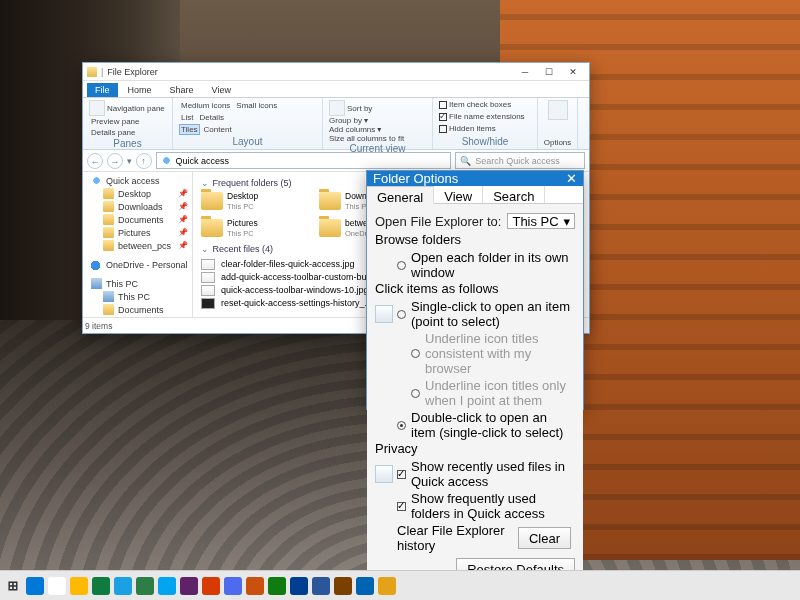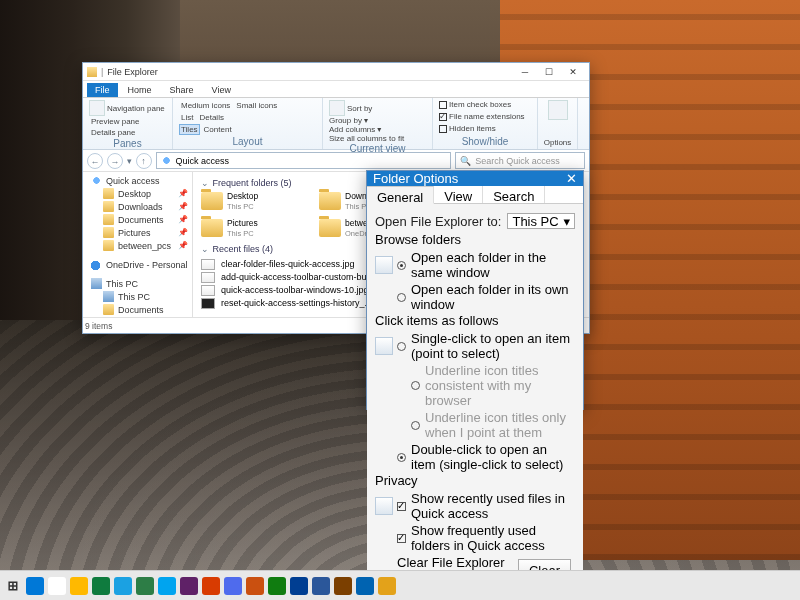--- a/index.html
+++ b/index.html
@@ -372,25 +372,20 @@
       <span class="dlabel">Open File Explorer to:</span>
       <div class="dsel">
           <span>This PC</span>
           <span>▾</span>
         </div>
     </div>
 
     <div class="group-h">Browse folders</div>
     <div style="position:relative;">
       <div class="opt">
-          <span class="gicon"></span>
-          <span class="radio on"></span>
-          <span>Open each folder in the same window</span>
-        </div>
-      <div class="opt">
           <span class="radio"></span>
           <span>Open each folder in its own window</span>
         </div>
     </div>
 
     <div class="group-h">Click items as follows</div>
     <div style="position:relative;">
       <div class="opt">
           <span class="gicon"></span>
           <span class="radio"></span>

